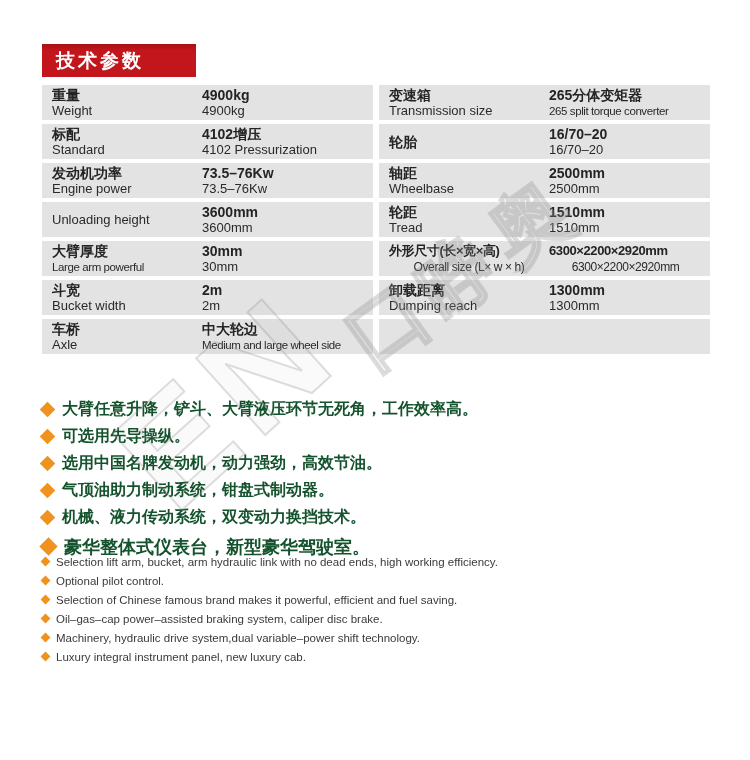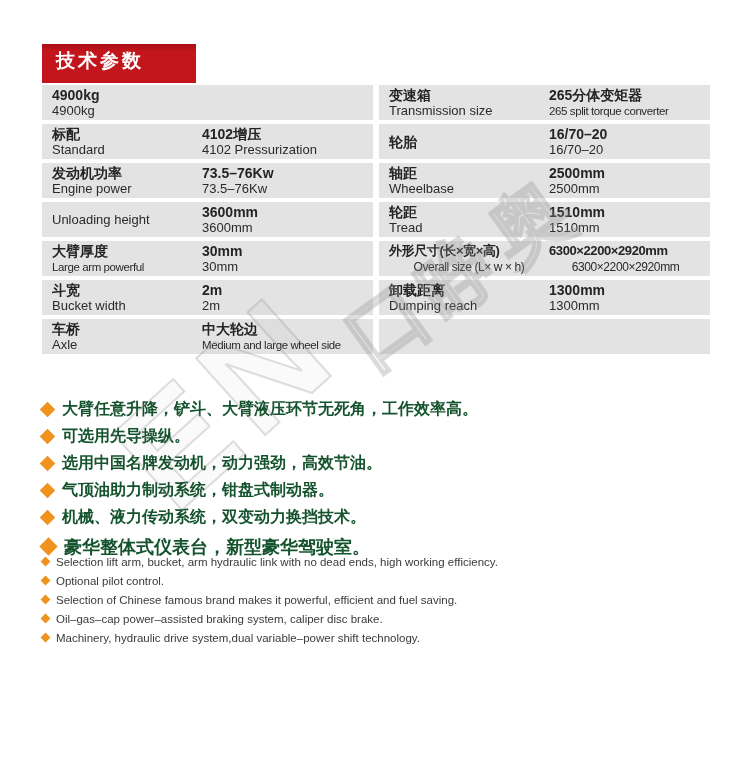--- a/index.html
+++ b/index.html
@@ -7,21 +7,21 @@
     width: 750px; height: 760px;
     background: #ffffff;
     font-family: "Liberation Sans", sans-serif;
     position: relative;
     overflow: hidden;
   }
 
   
   .banner {
     position: absolute; left: 42px; top: 44px;
-    width: 154px; height: 39px;
+    width: 154px; height: 33px;
     background: linear-gradient(#a80f14, #c3161c 20%);
     color: #ffffff;
     font-size: 19px; font-weight: bold; letter-spacing: 3px;
     line-height: 33px; padding-left: 14px;
     box-sizing: border-box;
   }
 
   
   .spec-table {
     position: absolute; left: 42px; top: 85px;
@@ -91,20 +91,24 @@
 <body>
 
 <div class="banner">
   <span>技术参数</span>
 </div>
 
 <div class="spec-table">
 
   <div class="spec-col col-left">
     <div class="spec-row">
+      <div class="cell-label">
+        <div class="ln-cn">重量</div>
+        <div class="ln-en">Weight</div>
+      </div>
       <div class="cell-value">
         <div class="ln-cn">4900kg</div>
         <div class="ln-en">4900kg</div>
       </div>
     </div>
     <div class="spec-row">
       <div class="cell-label">
         <div class="ln-cn">标配</div>
         <div class="ln-en">Standard</div>
       </div>
@@ -273,16 +277,20 @@
     <span>Selection of Chinese famous brand makes it powerful, efficient and fuel saving.</span>
   </div>
   <div class="feat-en">
     <span class="diamond-sm"></span>
     <span>Oil–gas–cap power–assisted braking system, caliper disc brake.</span>
   </div>
   <div class="feat-en">
     <span class="diamond-sm"></span>
     <span>Machinery, hydraulic drive system,dual variable–power shift technology.</span>
   </div>
+  <div class="feat-en">
+    <span class="diamond-sm"></span>
+    <span>Luxury integral instrument panel, new luxury cab.</span>
+  </div>
 </div>
 
 <div class="wm wm-a">口睁奥</div>
 <div class="wm wm-b">EN</div>
 
 </body></html>

